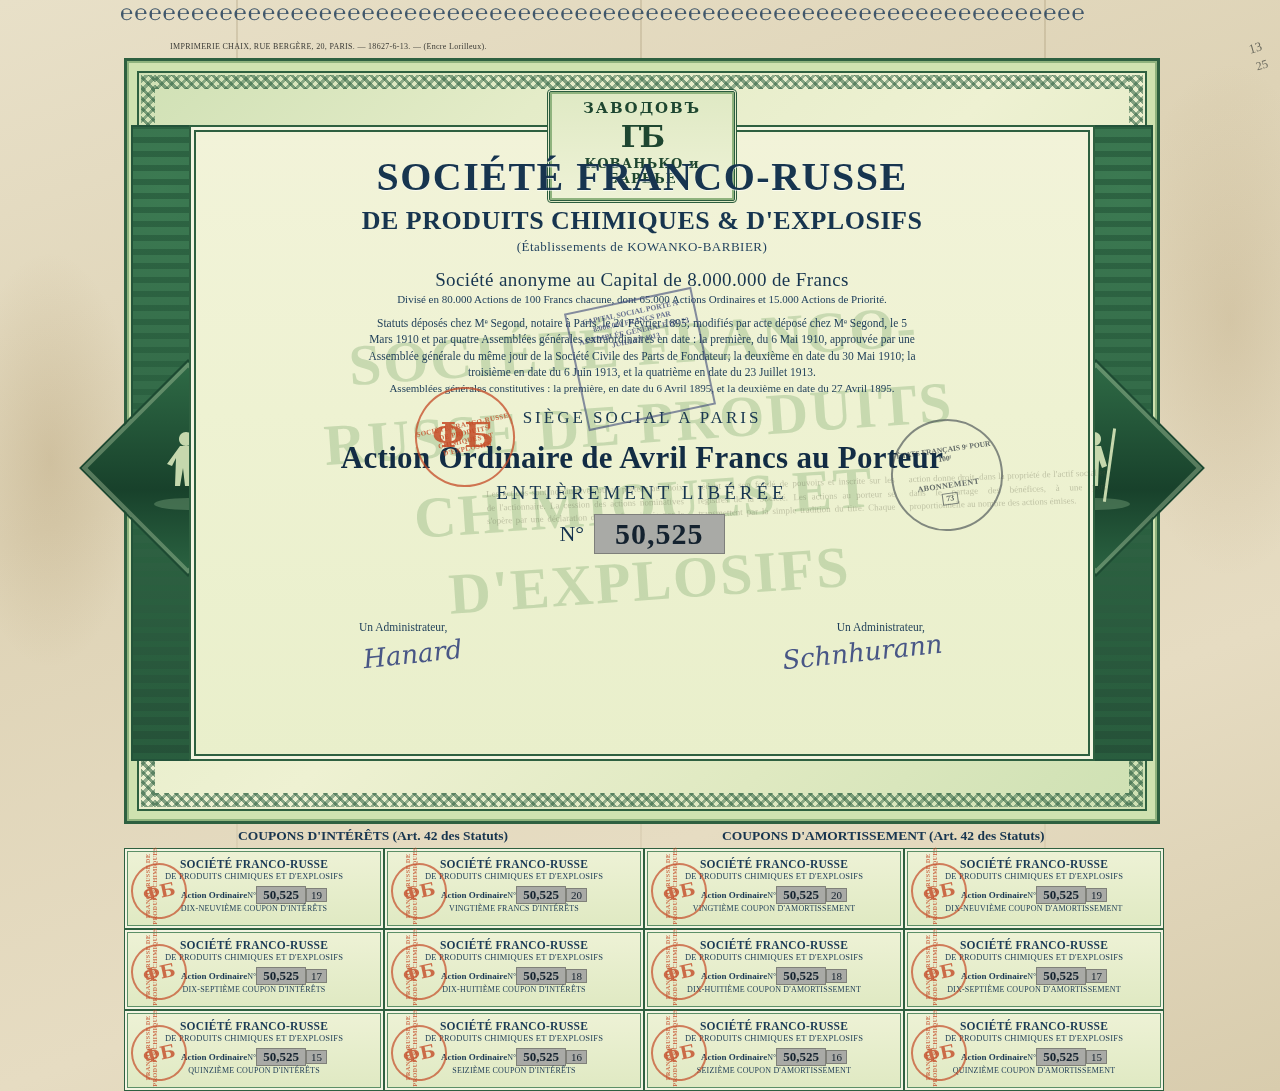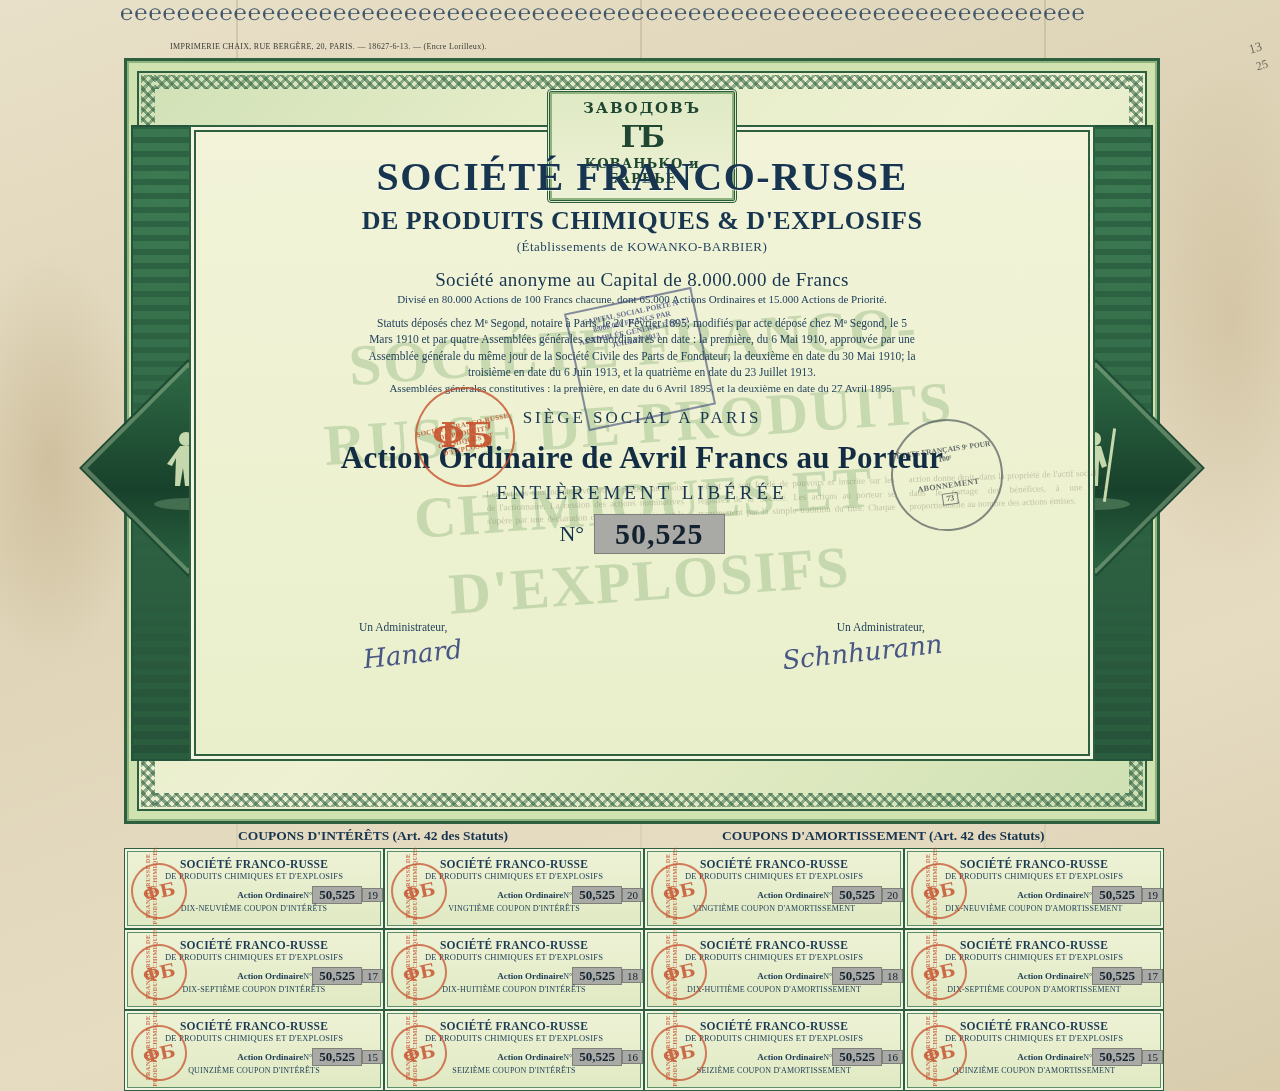--- a/index.html
+++ b/index.html
@@ -169,21 +169,21 @@
   .coupons{position:absolute;left:124px;top:848px;width:1040px;height:243px;display:flex;}
   .colgroup{width:50%;display:flex;flex-wrap:wrap;}
   .coupon{
     width:50%;height:81px;box-sizing:border-box;border:1px solid #2e6040;
     background:linear-gradient(180deg,#eef2d6,#dfe9c2);
     position:relative;color:#1b3a55;text-align:center;
     box-shadow:inset 0 0 0 2px #f3f5e3, inset 0 0 0 3px #5c8f67;
   }
   .coupon .c1{font-size:11.5px;font-weight:bold;margin-top:9px;letter-spacing:.2px;}
   .coupon .c2{font-size:8.5px;margin-top:1px;letter-spacing:.2px;}
-  .coupon .row{display:flex;align-items:center;justify-content:flex-end;margin-top:5px;}
+  .coupon .row{display:flex;align-items:center;justify-content:center;margin-top:5px;}
   .coupon .act{font-size:9px;font-weight:bold;}
   .coupon .no{font-size:8px;}
   .coupon .nbox{background:#a9aaa6;border:1px solid #7f8079;font-size:13px;font-weight:bold;padding:0 6px;color:#14222f;}
   .coupon .idx{background:#a9aaa6;border:1px solid #7f8079;font-size:11px;padding:0 4px;color:#14222f;}
   .coupon .c4{font-size:8px;margin-top:0;letter-spacing:.2px;}
   .coupon .cstamp{
     position:absolute;left:6px;top:14px;width:52px;height:52px;border-radius:50%;
     border:2px solid rgba(196,74,38,.7);color:rgba(196,74,38,.8);font-size:18px;font-weight:bold;
     display:flex;align-items:center;justify-content:center;transform:rotate(-12deg);
     font-family:"DejaVu Serif",serif;
@@ -311,21 +311,21 @@
           <div class="cstamp">ФБ</div>
           <div class="vtext">FRANCO-RUSSE DE PRODUITS CHIMIQUES</div>
           <div class="c1">SOCIÉTÉ FRANCO-RUSSE</div>
           <div class="c2">DE PRODUITS CHIMIQUES ET D'EXPLOSIFS</div>
           <div class="row">
             <span class="act">Action Ordinaire</span>
             <span class="no">N°</span>
             <span class="nbox">50,525</span>
             <span class="idx">20</span>
           </div>
-          <div class="c4">VINGTIÈME COUPON D'INTÉRÊTS</div>
+          <div class="c4">VINGTIÈME FRANCS D'INTÉRÊTS</div>
         </div>
         <div class="coupon">
           <div class="cstamp">ФБ</div>
           <div class="vtext">FRANCO-RUSSE DE PRODUITS CHIMIQUES</div>
           <div class="c1">SOCIÉTÉ FRANCO-RUSSE</div>
           <div class="c2">DE PRODUITS CHIMIQUES ET D'EXPLOSIFS</div>
           <div class="row">
             <span class="act">Action Ordinaire</span>
             <span class="no">N°</span>
             <span class="nbox">50,525</span>

